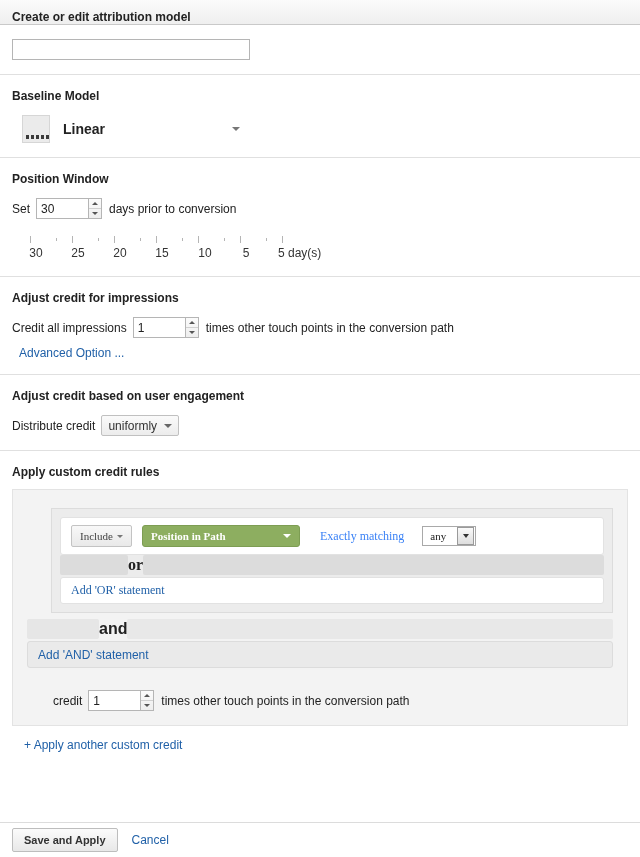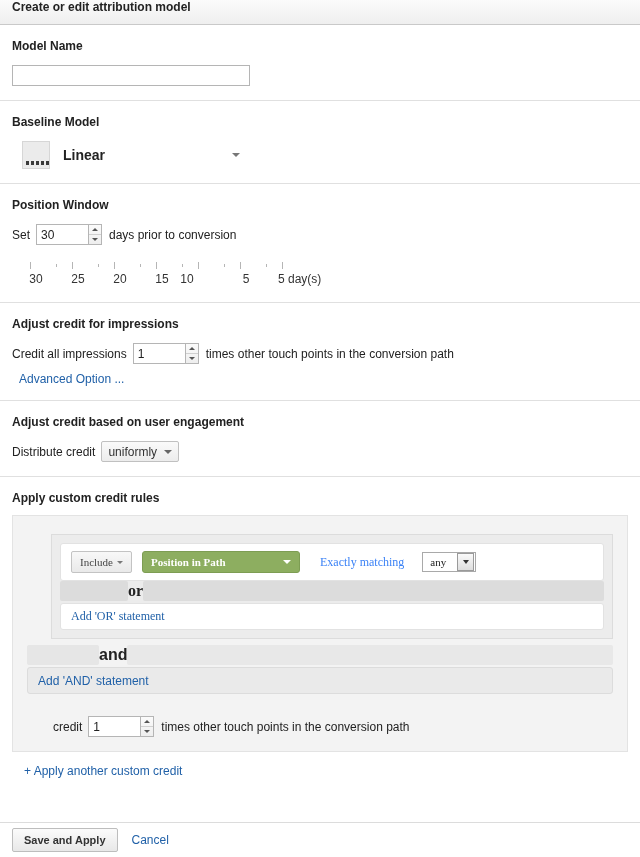--- a/index.html
+++ b/index.html
@@ -11,21 +11,21 @@
     color:#222;
     background:#fff;
     overflow:hidden;
   }
 
   
   .titlebar {
     height:25px;
     background:linear-gradient(to bottom,#fbfbfb 0%,#efefef 100%);
     border-bottom:1px solid #c9c9c9;
-    display:flex; align-items:flex-start;
+    display:flex; align-items:flex-end;
     padding:0 12px;
   }
   .titlebar .t {
     font-size:12px; font-weight:bold; color:#222;
   }
 
   
   .section {
     padding:14px 12px 14px 12px;
     border-bottom:1px solid #e0e0e0;
@@ -298,21 +298,20 @@
 
 
 
 
 <div class="titlebar">
   <span class="t">Create or edit attribution model</span>
 </div>
 
 
 <div class="section">
-  <div class="sec-title">Model Name</div>
   <input class="txtinput" type="text" value="" style="">
 </div>
 
 
 <div class="section">
   <div class="sec-title">Baseline Model</div>
   <div class="model-picker">
     <span class="model-icon">
       <i></i>
         <i></i>
@@ -358,21 +357,21 @@
       <span class="min" style="left:209px"></span>
       <span class="maj" style="left:225px"></span>
       <span class="min" style="left:251px"></span>
       <span class="maj" style="left:267px"></span>
     </div>
     <div class="tick-labels">
       <span style="left:21px">30</span>
       <span style="left:63px">25</span>
       <span style="left:105px">20</span>
       <span style="left:147px">15</span>
-      <span style="left:172px">10</span>
+      <span style="left:190px">10</span>
       <span style="left:231px">5</span>
       <span class="zero" style="left:263px">5 day(s)</span>
     </div>
   </div>
 </div>
 
 
 <div class="section">
   <div class="sec-title">Adjust credit for impressions</div>
   <div class="row">

